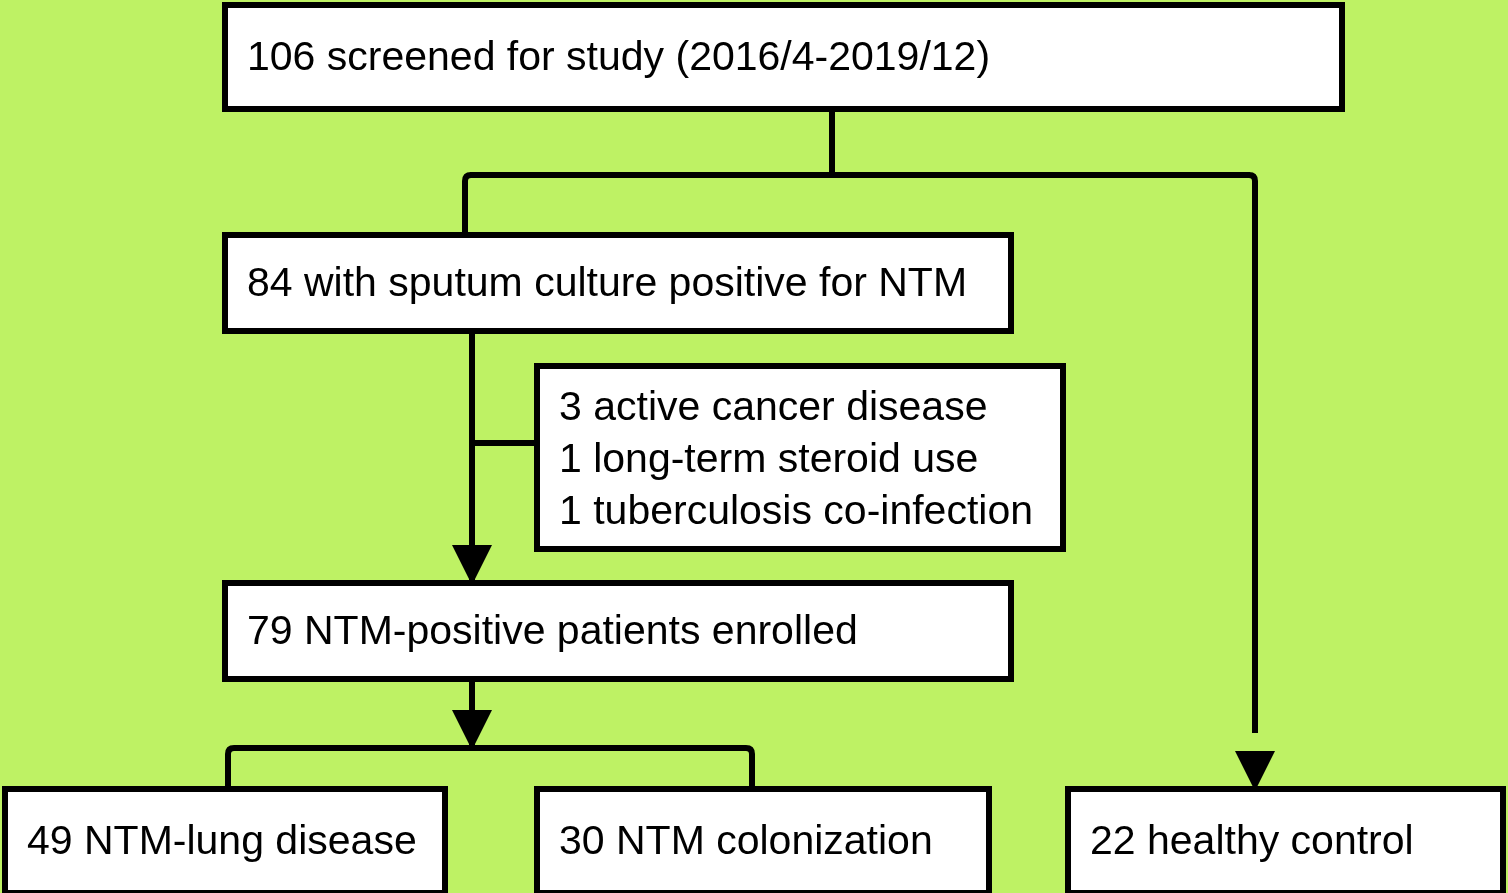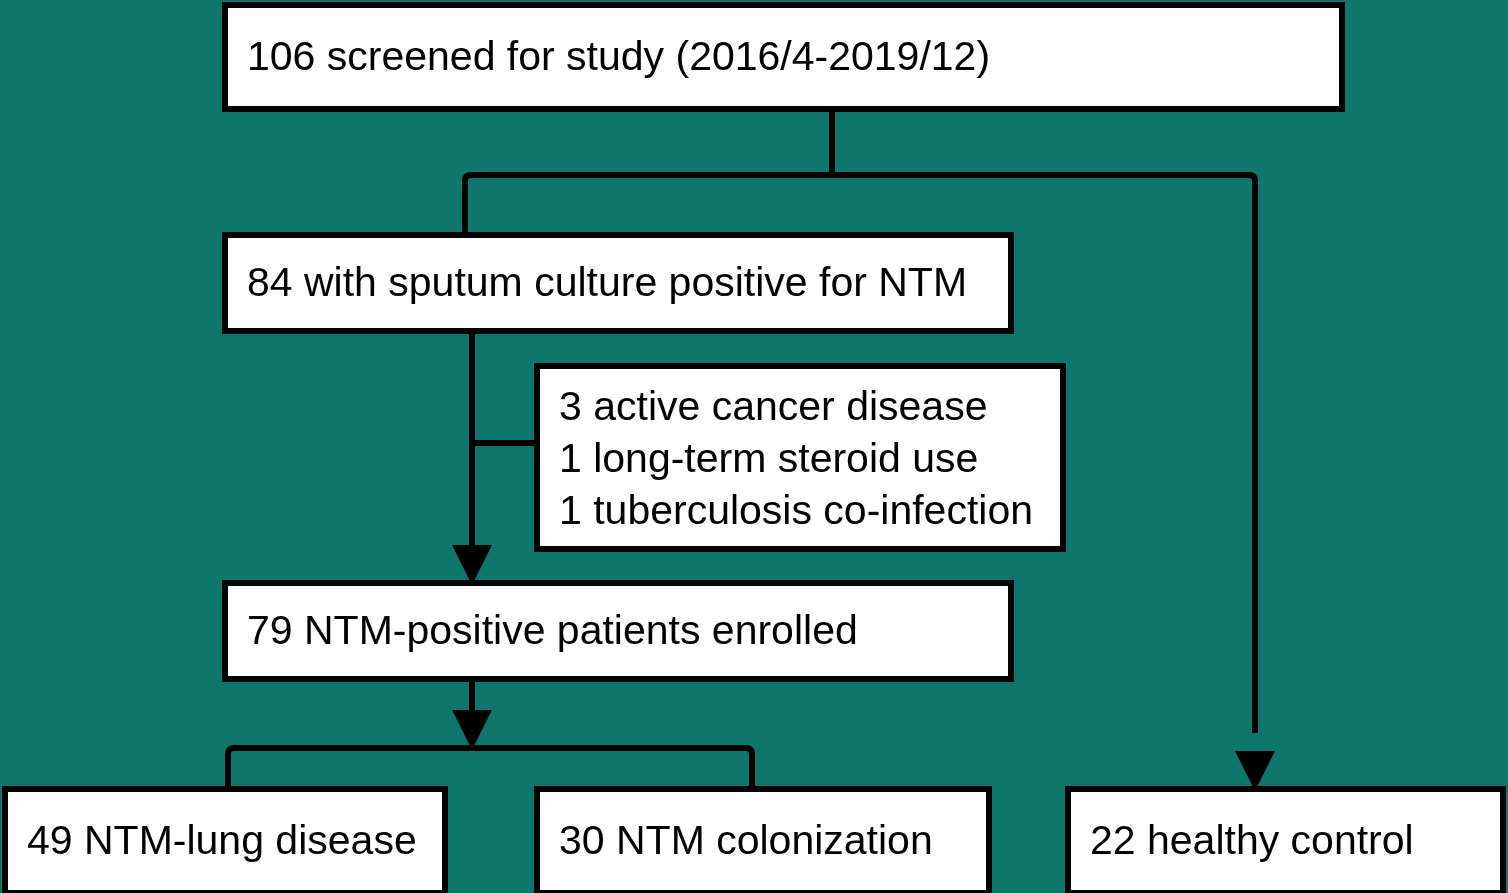--- a/index.html
+++ b/index.html
@@ -11,21 +11,21 @@
   body {
     width: 1508px;
     height: 893px;
     font-family: "Liberation Sans", sans-serif;
     overflow: hidden;
   }
   #flow-root {
     position: relative;
     width: 1508px;
     height: 893px;
-    background: #0f766e;
+    background: #bef264;
   }
   svg#flow-svg {
     display: block;
     width: 1508px;
     height: 893px;
   }
   .node-box {
     fill: #ffffff;
     stroke: #000000;
     stroke-width: 6;

